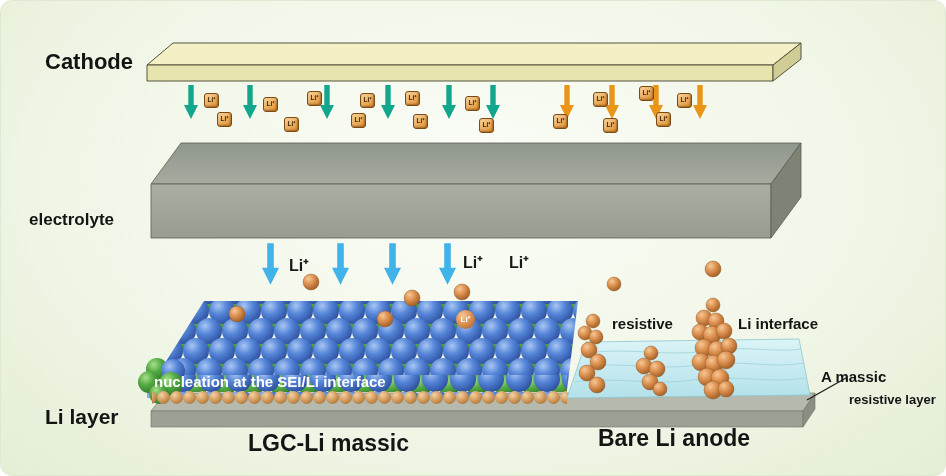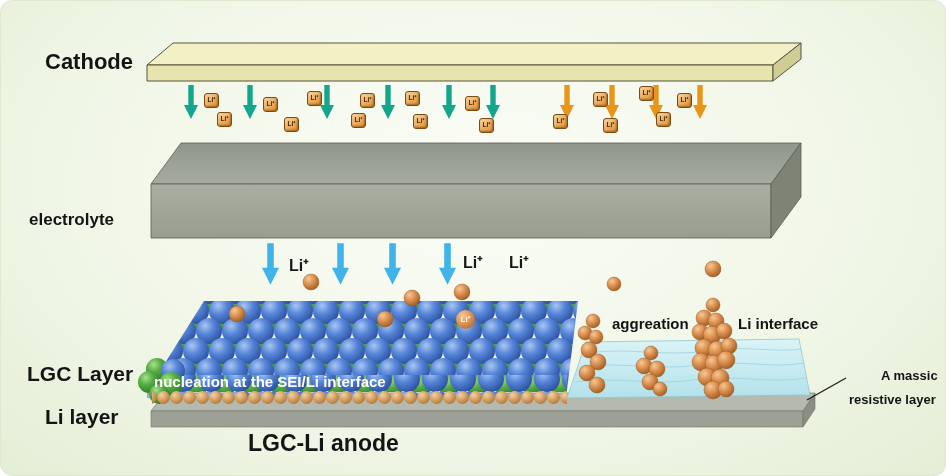--- a/index.html
+++ b/index.html
@@ -193,30 +193,30 @@
       <circle cx="712" cy="268" r="8" fill="url(#orangeG)"></circle>
       <circle cx="236" cy="313" r="8" fill="url(#orangeG)"></circle>
       <circle cx="384" cy="318" r="8" fill="url(#orangeG)"></circle>
     </g>
 
     <path d="M845 377 L806 399" stroke="#1a1a1a" stroke-width="1.2" fill="none"></path>
   </svg>
 
   <div class="lbl" style="left:44px;top:50px;font-size:22px">Cathode</div>
   <div class="lbl" style="left:28px;top:210px;font-size:17px">electrolyte</div>
-  <div class="lbl" style="left:26px;top:362px;font-size:21px">LGC Layer</div>
   <div class="lbl" style="left:44px;top:405px;font-size:21px">Li layer</div>
 
   <div class="lbl white" style="left:153px;top:373px;font-size:15px">nucleation at the SEI/Li interface</div>
-  <div class="lbl" style="left:611px;top:315px;font-size:15px">aggreation</div>
+  <div class="lbl" style="left:611px;top:315px;font-size:15px">resistive</div>
   <div class="lbl" style="left:737px;top:315px;font-size:15px">Li interface</div>
-  <div class="lbl" style="left:880px;top:368px;font-size:13px">A massic</div>
+  <div class="lbl" style="left:820px;top:368px;font-size:15px">A massic</div>
   <div class="lbl" style="left:848px;top:392px;font-size:13px">resistive layer</div>
 
-  <div class="lbl" style="left:247px;top:431px;font-size:23px">LGC-Li anode</div>
+  <div class="lbl" style="left:247px;top:431px;font-size:23px">LGC-Li massic</div>
+  <div class="lbl" style="left:597px;top:426px;font-size:23px">Bare Li anode</div>
 
   <div class="liplus" style="left:288px;top:253px">Li⁺</div>
   <div class="liplus" style="left:462px;top:250px">Li⁺</div>
   <div class="liplus" style="left:508px;top:250px">Li⁺</div>
 
   <div class="ion-sphere" style="left:455px;top:309px">Li⁺</div>
 
   <div class="ion" style="left:203px;top:92px">Li⁺</div>
   <div class="ion" style="left:216px;top:111px">Li⁺</div>
   <div class="ion" style="left:262px;top:96px">Li⁺</div>

